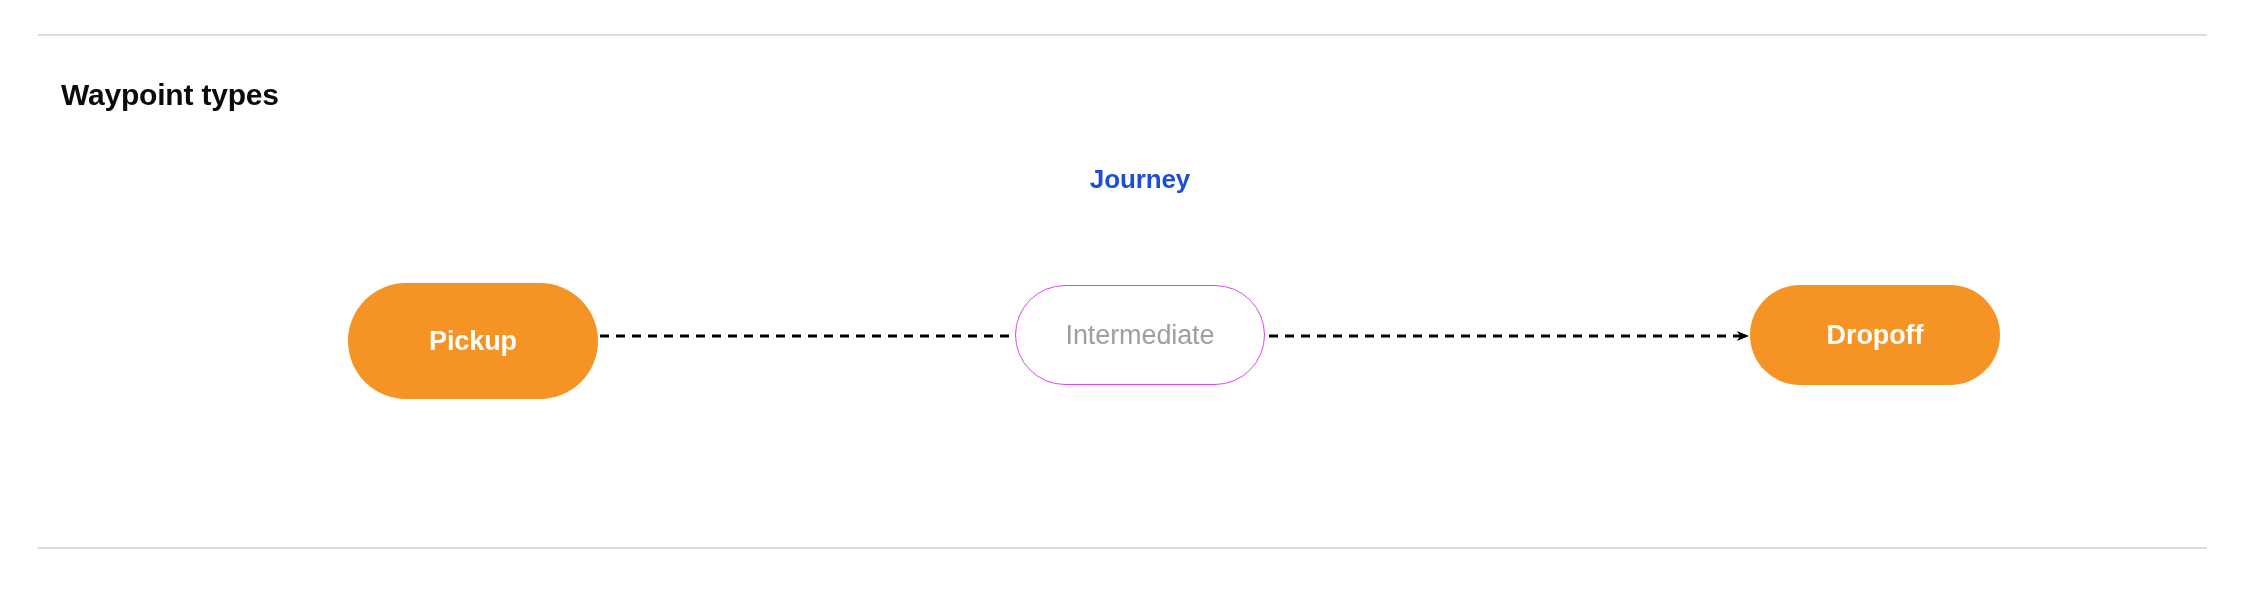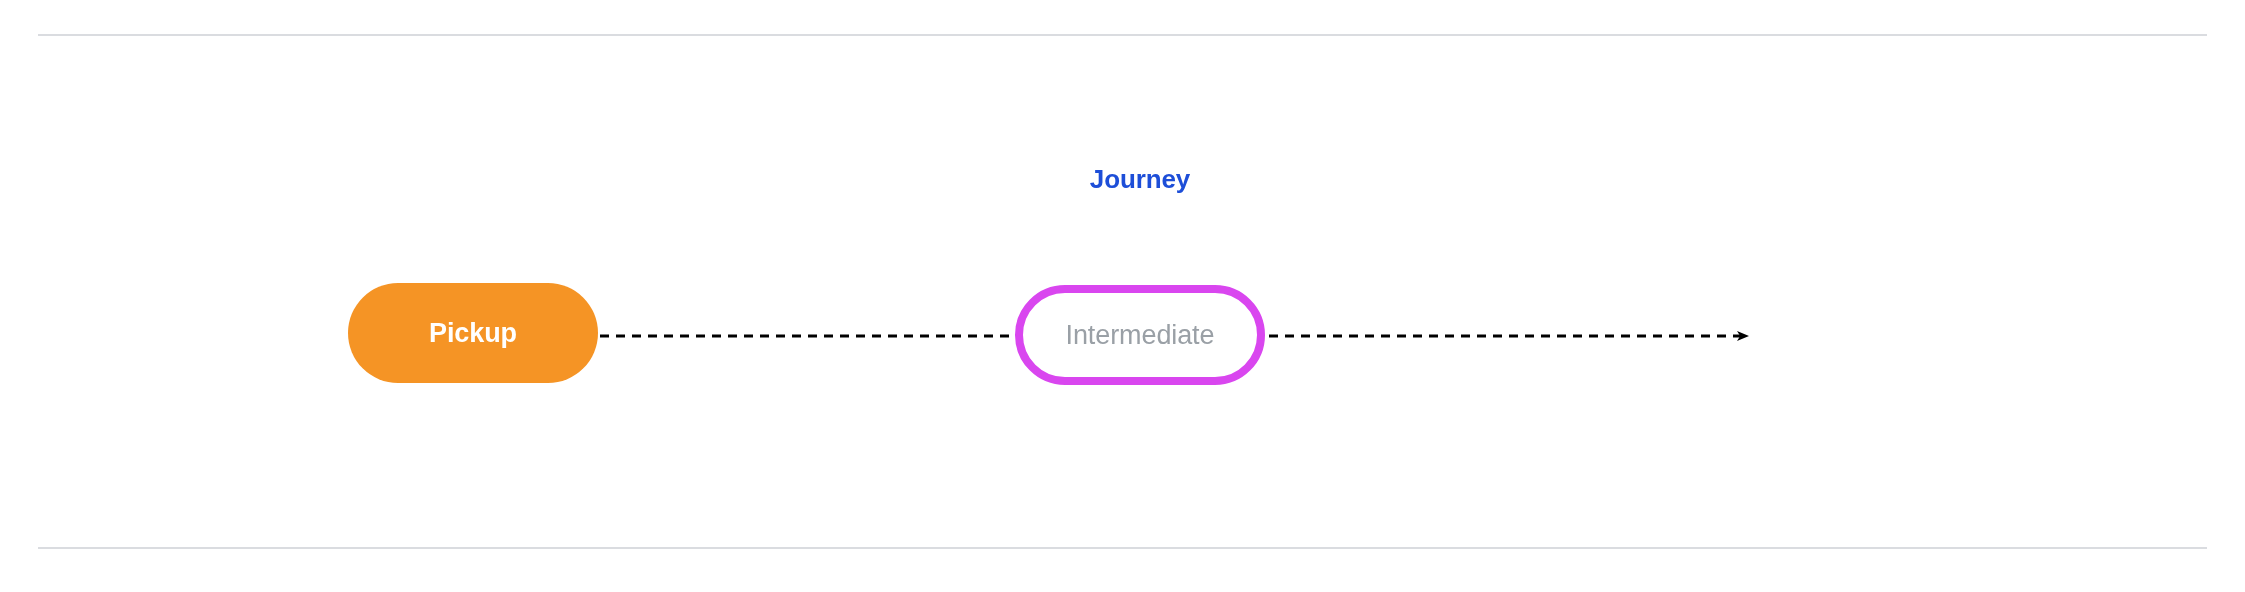--- a/index.html
+++ b/index.html
@@ -91,32 +91,32 @@
     font-size: 27px;
     font-weight: bold;
     letter-spacing: -0.1px;
     line-height: 1;
   }
 
   .node-pickup {
     left: 348px;
     top: 183px;
     width: 250px;
-    height: 100px;
+    height: 116px;
     background: #f59425;
   }
   .node-pickup .node-label { color: #ffffff; }
 
   .node-intermediate {
     left: 1015px;
     top: 185px;
     width: 250px;
     height: 100px;
     background: #ffffff;
-    border: 8px solid #d946ef;
+    border: 1px solid #d946ef;
   }
   .node-intermediate .node-label {
     color: #9aa0a6;
     font-weight: normal;
     font-size: 27px;
   }
 
   .node-dropoff {
     left: 1750px;
     top: 185px;
@@ -126,20 +126,21 @@
   }
   .node-dropoff .node-label { color: #ffffff; }
 </style>
 </head>
 <body>
 
 <div id="page">
 
   <div class="divider top"></div>
 
+  <div class="section-title">Waypoint types</div>
 
   <div class="diagram">
 
     <div class="cluster-label">Journey</div>
 
     <svg class="diagram-svg" viewBox="0 0 2245 420">
       <defs>
         <marker id="arrow-barb" viewBox="0 0 12 10" refX="11" refY="5" markerWidth="12" markerHeight="10" orient="auto-start-reverse" markerUnits="userSpaceOnUse">
           <path d="M 0 0 L 12 5 L 0 10 L 3.2 5 Z" fill="#000000"></path>
         </marker>
@@ -151,18 +152,21 @@
     </svg>
 
     <div class="node node-pickup">
       <span class="node-label">Pickup</span>
     </div>
 
     <div class="node node-intermediate">
       <span class="node-label">Intermediate</span>
     </div>
 
+    <div class="node node-dropoff">
+      <span class="node-label">Dropoff</span>
+    </div>
 
   </div>
 
   <div class="divider bottom"></div>
 
 </div>
 
 </body></html>

